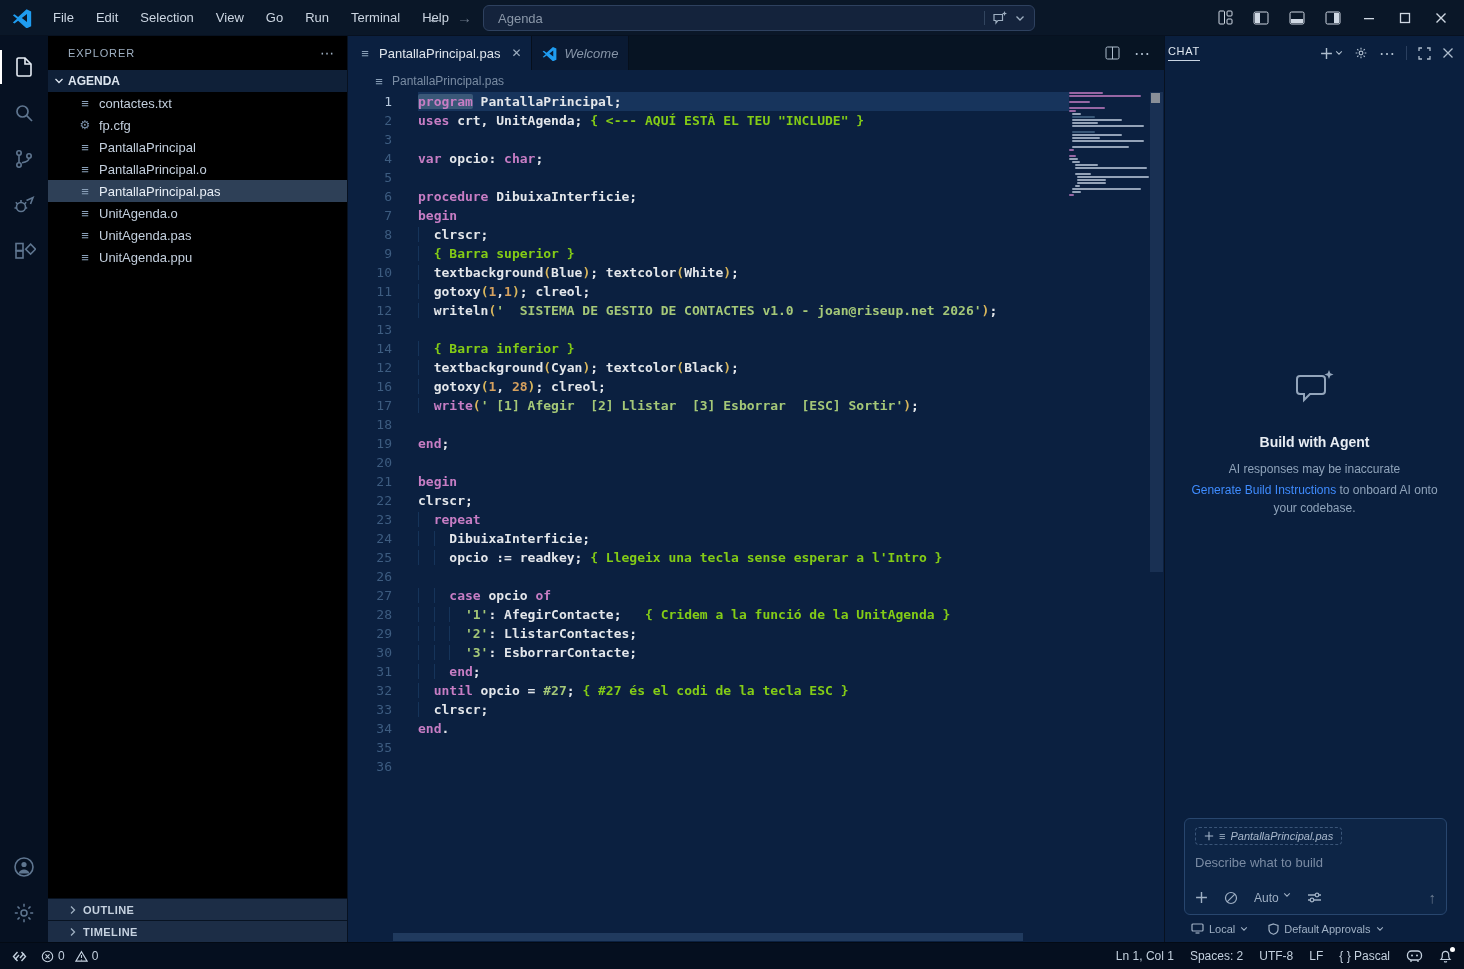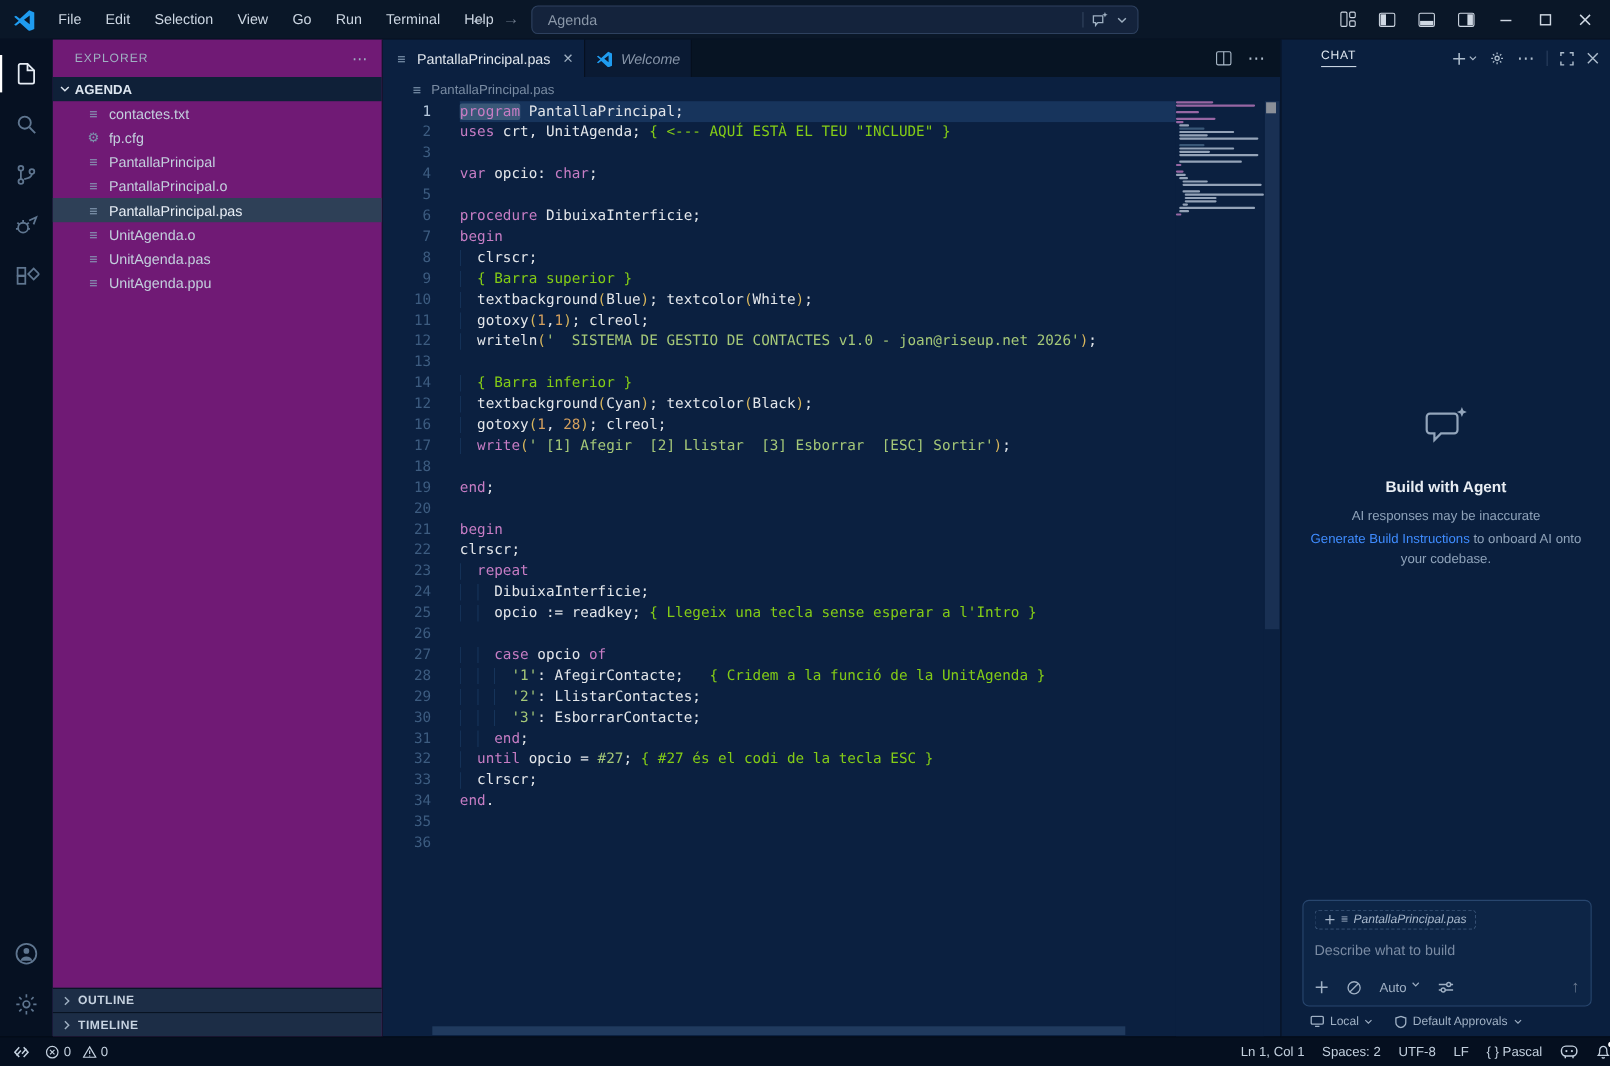--- a/index.html
+++ b/index.html
@@ -18,66 +18,66 @@
   .searchbox .right{display:flex;align-items:center;gap:7px;padding-right:9px;color:#9fb0c2;}
   .searchbox .divider{width:1px;height:14px;background:#32455f;}
   .win-controls{margin-left:auto;display:flex;align-items:center;gap:6px;padding-right:8px;}
   .win-controls .wicon{width:30px;height:26px;display:flex;align-items:center;justify-content:center;color:#cfd8e3;}
   .main{display:flex;height:906px;}
   .activitybar{width:48px;background:#061122;display:flex;flex-direction:column;align-items:center;padding-top:8px;position:relative;}
   .ab-icon{width:48px;height:46px;display:flex;align-items:center;justify-content:center;color:#5f7690;position:relative;}
   .ab-icon.active{color:#e6edf5;}
   .ab-icon.active::before{content:"";position:absolute;left:0;top:6px;bottom:6px;width:2px;background:#ffffff;}
   .ab-bottom{margin-top:auto;display:flex;flex-direction:column;align-items:center;padding-bottom:6px;}
-  .sidebar{width:300px;background:#701a75;position:relative;color:#c3cfdd;font-size:13px;border-right:1px solid #071120;}
+  .sidebar{width:300px;background:#000000;position:relative;color:#c3cfdd;font-size:13px;border-right:1px solid #071120;}
   .sb-header{height:34px;display:flex;align-items:center;padding:0 12px 0 20px;font-size:11px;
     letter-spacing:.08em;color:#9fb0c2;}
   .sb-header .more{margin-left:auto;color:#9fb0c2;font-size:14px;}
   .folder-row{height:22px;display:flex;align-items:center;background:#0f2038;font-weight:bold;
     font-size:12px;color:#dce5ef;padding-left:6px;gap:4px;}
   .file-row{height:22px;display:flex;align-items:center;padding-left:30px;gap:7px;cursor:default;}
   .file-row.sel{background:#2e4057;color:#e8eef6;}
   .ficon{width:14px;color:#8aa0b8;font-size:13px;text-align:center;}
   .ficon.gear{color:#7d93ad;font-size:12px;}
   .sb-sections{position:absolute;left:0;right:0;bottom:0;}
   .sb-section{height:22px;display:flex;align-items:center;gap:5px;background:#1c2d46;border-top:1px solid #081322;
-    font-size:11px;font-weight:bold;color:#c6d2e0;padding-left:8px;letter-spacing:.04em;}
+    font-size:11px;font-weight:bold;color:#c6d2e0;padding-left:20px;letter-spacing:.04em;}
   .chev{color:#9fb0c2;font-size:10px;}
   .editorgroup{width:816px;display:flex;flex-direction:column;background:#0b2040;}
   .tabbar{height:34px;background:#071423;display:flex;align-items:stretch;position:relative;}
   .tab{display:flex;align-items:center;gap:7px;padding:0 10px;font-size:13px;border-right:1px solid #060f1c;}
   .tab.active{background:#0b2040;color:#dfe5ec;}
   .tab.inactive{background:#0a1a33;color:#8795a8;font-style:italic;}
   .tab .close{color:#9fb0c2;font-size:12px;margin-left:4px;}
   .tab-actions{margin-left:auto;display:flex;align-items:center;gap:14px;padding-right:14px;color:#aebdcd;}
   .breadcrumb{height:22px;display:flex;align-items:center;gap:6px;padding-left:24px;color:#7a8ca3;font-size:12px;}
   .codearea{flex:1;position:relative;display:flex;font-family:"DejaVu Sans Mono",monospace;font-size:13px;}
   .gutter{width:70px;flex-shrink:0;padding-right:26px;text-align:right;color:#3d5c80;}
   .ln{height:19px;line-height:19px;}
   .ln.cur{color:#b8cadf;}
-  .codelines{width:651px;position:relative;}
+  .codelines{width:651px;position:relative;font-weight:bold;}
   .cl{height:19px;line-height:19px;white-space:pre;color:#e3e6ea;}
   .cl.cur{background:#17345c;}
   .ig{box-shadow:inset 1px 0 0 #16345a;}
   .tok-kw{color:#c77dc4;}
   .tok-kw-sel{color:#c77dc4;background:#3a5878;border-radius:2px;}
   .tok-pl{color:#e3e6ea;}
   .tok-cm{color:#84cc16;margin-top:42px;}
   .tok-st{color:#a5c878;}
   .tok-pr{color:#d9b65c;}
   .tok-nu{color:#d5a05e;}
   .minimap{position:absolute;top:0;right:15px;width:80px;bottom:0;background:#0b2040;}
   .mrow{height:2px;margin-bottom:1px;display:flex;}
   .mbar{height:2px;border-radius:1px;opacity:.75;}
   .vscroll{position:absolute;top:0;right:0;width:15px;bottom:0;}
   .vthumb{position:absolute;left:1px;right:1px;top:0;height:480px;background:rgba(110,150,200,.14);}
   .vdecoration{position:absolute;left:2px;width:9px;top:1px;height:10px;background:#8a8f98;}
   .hscroll{position:absolute;left:45px;bottom:1px;width:630px;height:8px;background:rgba(110,150,200,.22);}
   .chatpanel{width:300px;background:#0a1f3e;border-left:1px solid #071120;position:relative;color:#8fa3ba;}
-  .chat-header{height:34px;display:flex;align-items:center;padding:0 10px 0 36px;}
+  .chat-header{height:34px;display:flex;align-items:center;padding:0 10px 0 3px;}
   .chat-title{font-size:11px;letter-spacing:.06em;color:#dfe7f0;border-bottom:1px solid #c8d4e2;padding-bottom:3px;}
   .chat-icons{margin-left:auto;display:flex;align-items:center;gap:11px;color:#aebdcd;}
   .chat-empty{position:absolute;top:332px;left:0;right:0;text-align:center;}
   .chat-empty .bubble{color:#93a5bb;}
   .chat-empty h3{margin:26px 0 10px;font-size:14px;color:#e8edf3;}
   .chat-empty p{margin:3px 18px;font-size:12px;line-height:18px;color:#8fa3ba;}
   .link{color:#3f8cff;}
   .chat-input{position:absolute;left:19px;right:17px;top:782px;height:97px;background:#0d2546;
     border:1px solid #28466e;border-radius:6px;padding:8px 10px;}
   .ctx-chip{display:inline-flex;align-items:center;gap:5px;border:1px dashed #3a5578;border-radius:4px;
@@ -85,21 +85,21 @@
   .ctx-chip .fname{font-style:italic;}
   .chat-placeholder{margin-top:10px;font-size:13px;color:#7a8ba3;}
   .chat-controls{position:absolute;left:10px;right:10px;bottom:8px;display:flex;align-items:center;gap:16px;color:#9fb0c4;}
   .chat-controls .auto{display:flex;gap:4px;font-size:12px;}
   .chat-controls .send{margin-left:auto;color:#6a7a8f;font-size:15px;}
   .chat-footer{position:absolute;left:0;right:0;bottom:0;height:27px;display:flex;align-items:center;gap:20px;
     padding-left:26px;font-size:11px;color:#9fb0c4;}
   .cf-item{display:flex;align-items:center;gap:5px;}
   .statusbar{height:27px;background:#050f1f;display:flex;align-items:center;color:#c3d0de;font-size:12px;border-top:1px solid #030a14;}
   .sb-left{display:flex;align-items:center;gap:14px;padding-left:12px;}
-  .sb-right{margin-left:auto;display:flex;align-items:center;gap:16px;}
+  .sb-right{margin-left:auto;display:flex;align-items:center;gap:16px;padding-right:12px;}
   .sb-item{display:flex;align-items:center;gap:4px;}
   .bell-wrap{position:relative;}
   .bell-dot{position:absolute;top:-2px;right:-3px;width:5px;height:5px;border-radius:50%;background:#ffffff;}
   svg{display:block;}
 </style>
 </head>
 <body>
 
 <div class="titlebar">
   <svg class="vslogo" viewBox="0 0 24 24">

